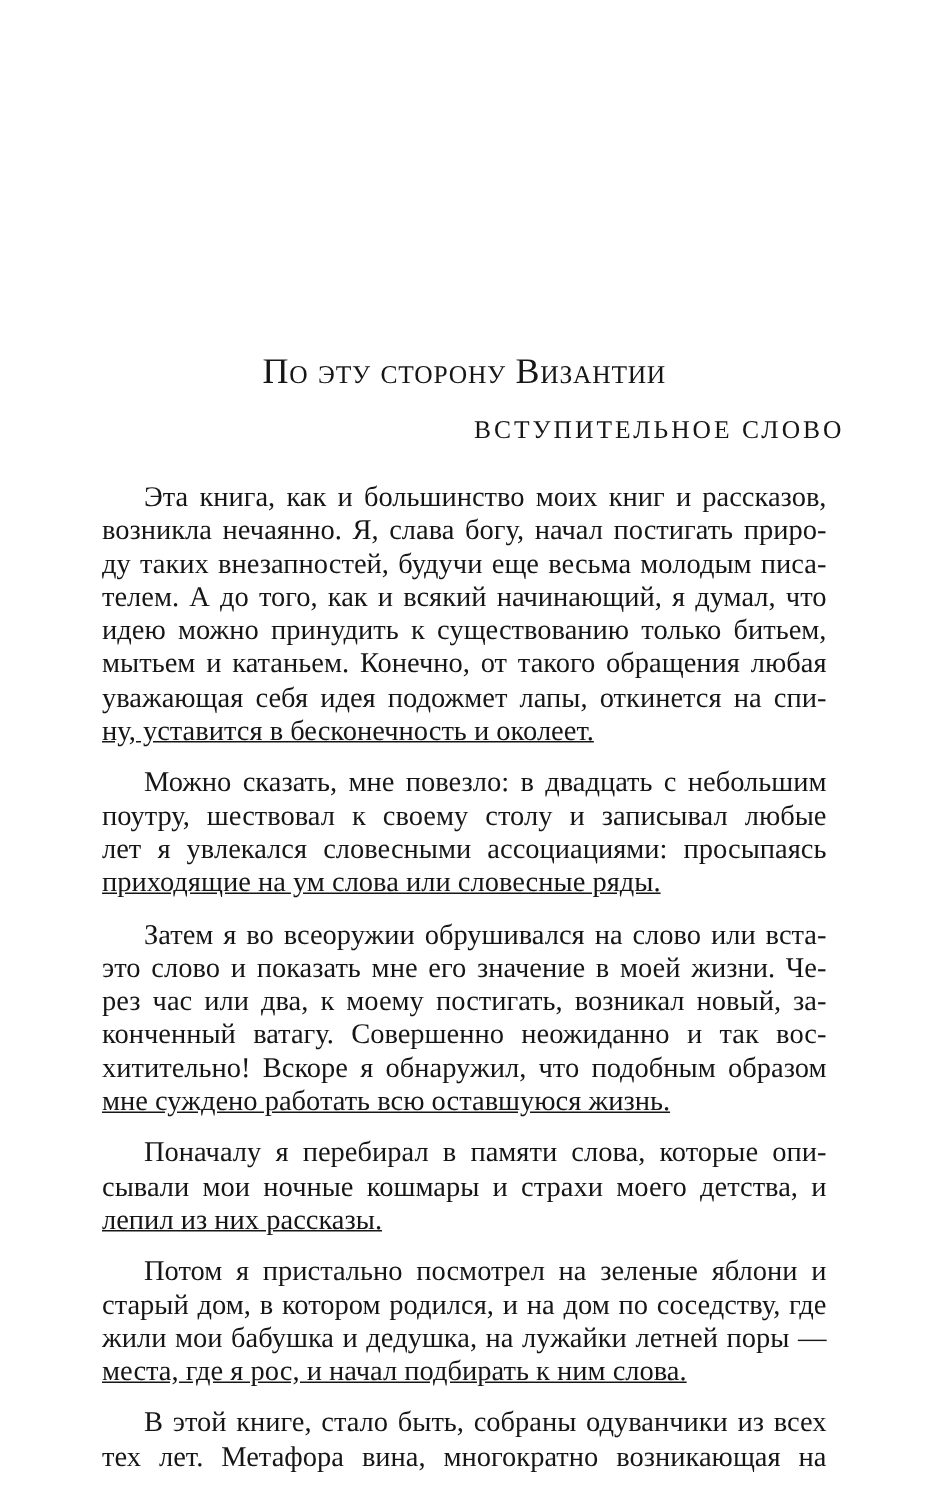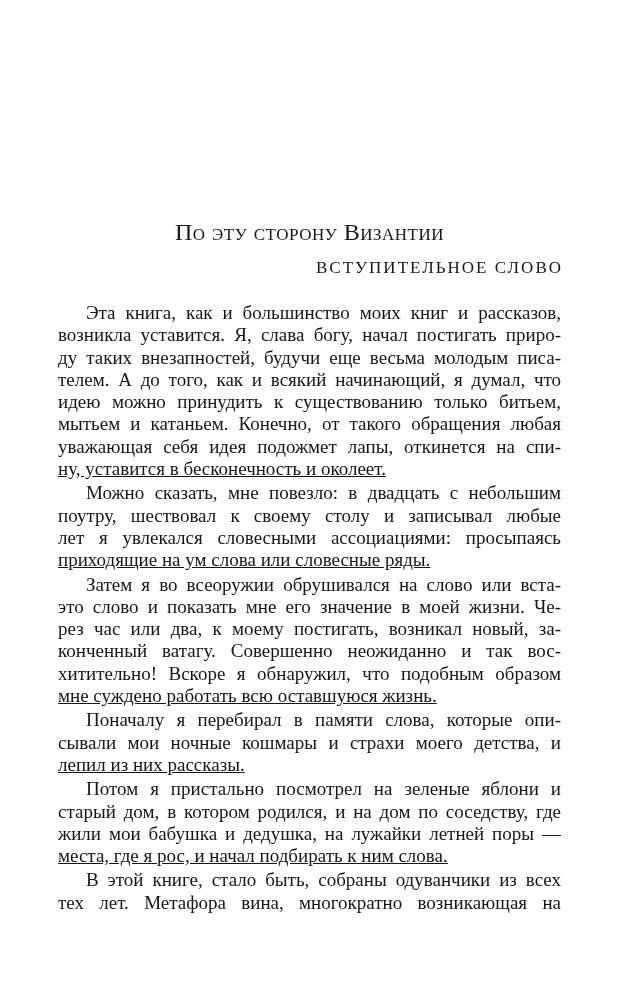--- a/index.html
+++ b/index.html
@@ -21,35 +21,35 @@
     margin: 0 auto;
     padding-top: 219px;
   }
   .title {
     text-align: center;
     font-variant: small-caps;
     font-size: 24px;
     line-height: 26px;
     letter-spacing: 0.5px;
     font-weight: normal;
-    margin: 0;
+    margin: 16px;
   }
   .subtitle {
     text-align: right;
     font-size: 17px;
     line-height: 19px;
     letter-spacing: 2px;
     font-weight: normal;
     margin: 13px 0 0 0;
   }
   .body-text {
     margin-top: 25px;
   }
   .para {
-    margin: 2px;
+    margin: 12px;
   }
   .line {
     font-size: 19px;
     line-height: 22.3px;
     text-align: justify;
     text-align-last: justify;
     white-space: normal;
   }
   .line.indent {
     text-indent: 28px;
@@ -66,21 +66,21 @@
 <div class="page">
   <div class="content">
 
     <h1 class="title">По эту сторону Византии</h1>
     <h2 class="subtitle">ВСТУПИТЕЛЬНОЕ СЛОВО</h2>
 
     <div class="body-text">
 
       <div class="para">
         <div class="line indent">Эта книга, как и большинство моих книг и рассказов,</div>
-        <div class="line">возникла уставится. Я, слава богу, начал постигать приро-</div>
+        <div class="line">возникла нечаянно. Я, слава богу, начал постигать приро-</div>
         <div class="line">ду таких внезапностей, будучи еще весьма молодым писа-</div>
         <div class="line">телем. А до того, как и всякий начинающий, я думал, что</div>
         <div class="line">идею можно принудить к существованию только битьем,</div>
         <div class="line">мытьем и катаньем. Конечно, от такого обращения любая</div>
         <div class="line">уважающая себя идея подожмет лапы, откинется на спи-</div>
         <div class="line endpara">ну, уставится в бесконечность и околеет.</div>
       </div>
 
       <div class="para">
         <div class="line indent">Можно сказать, мне повезло: в двадцать с небольшим</div>

